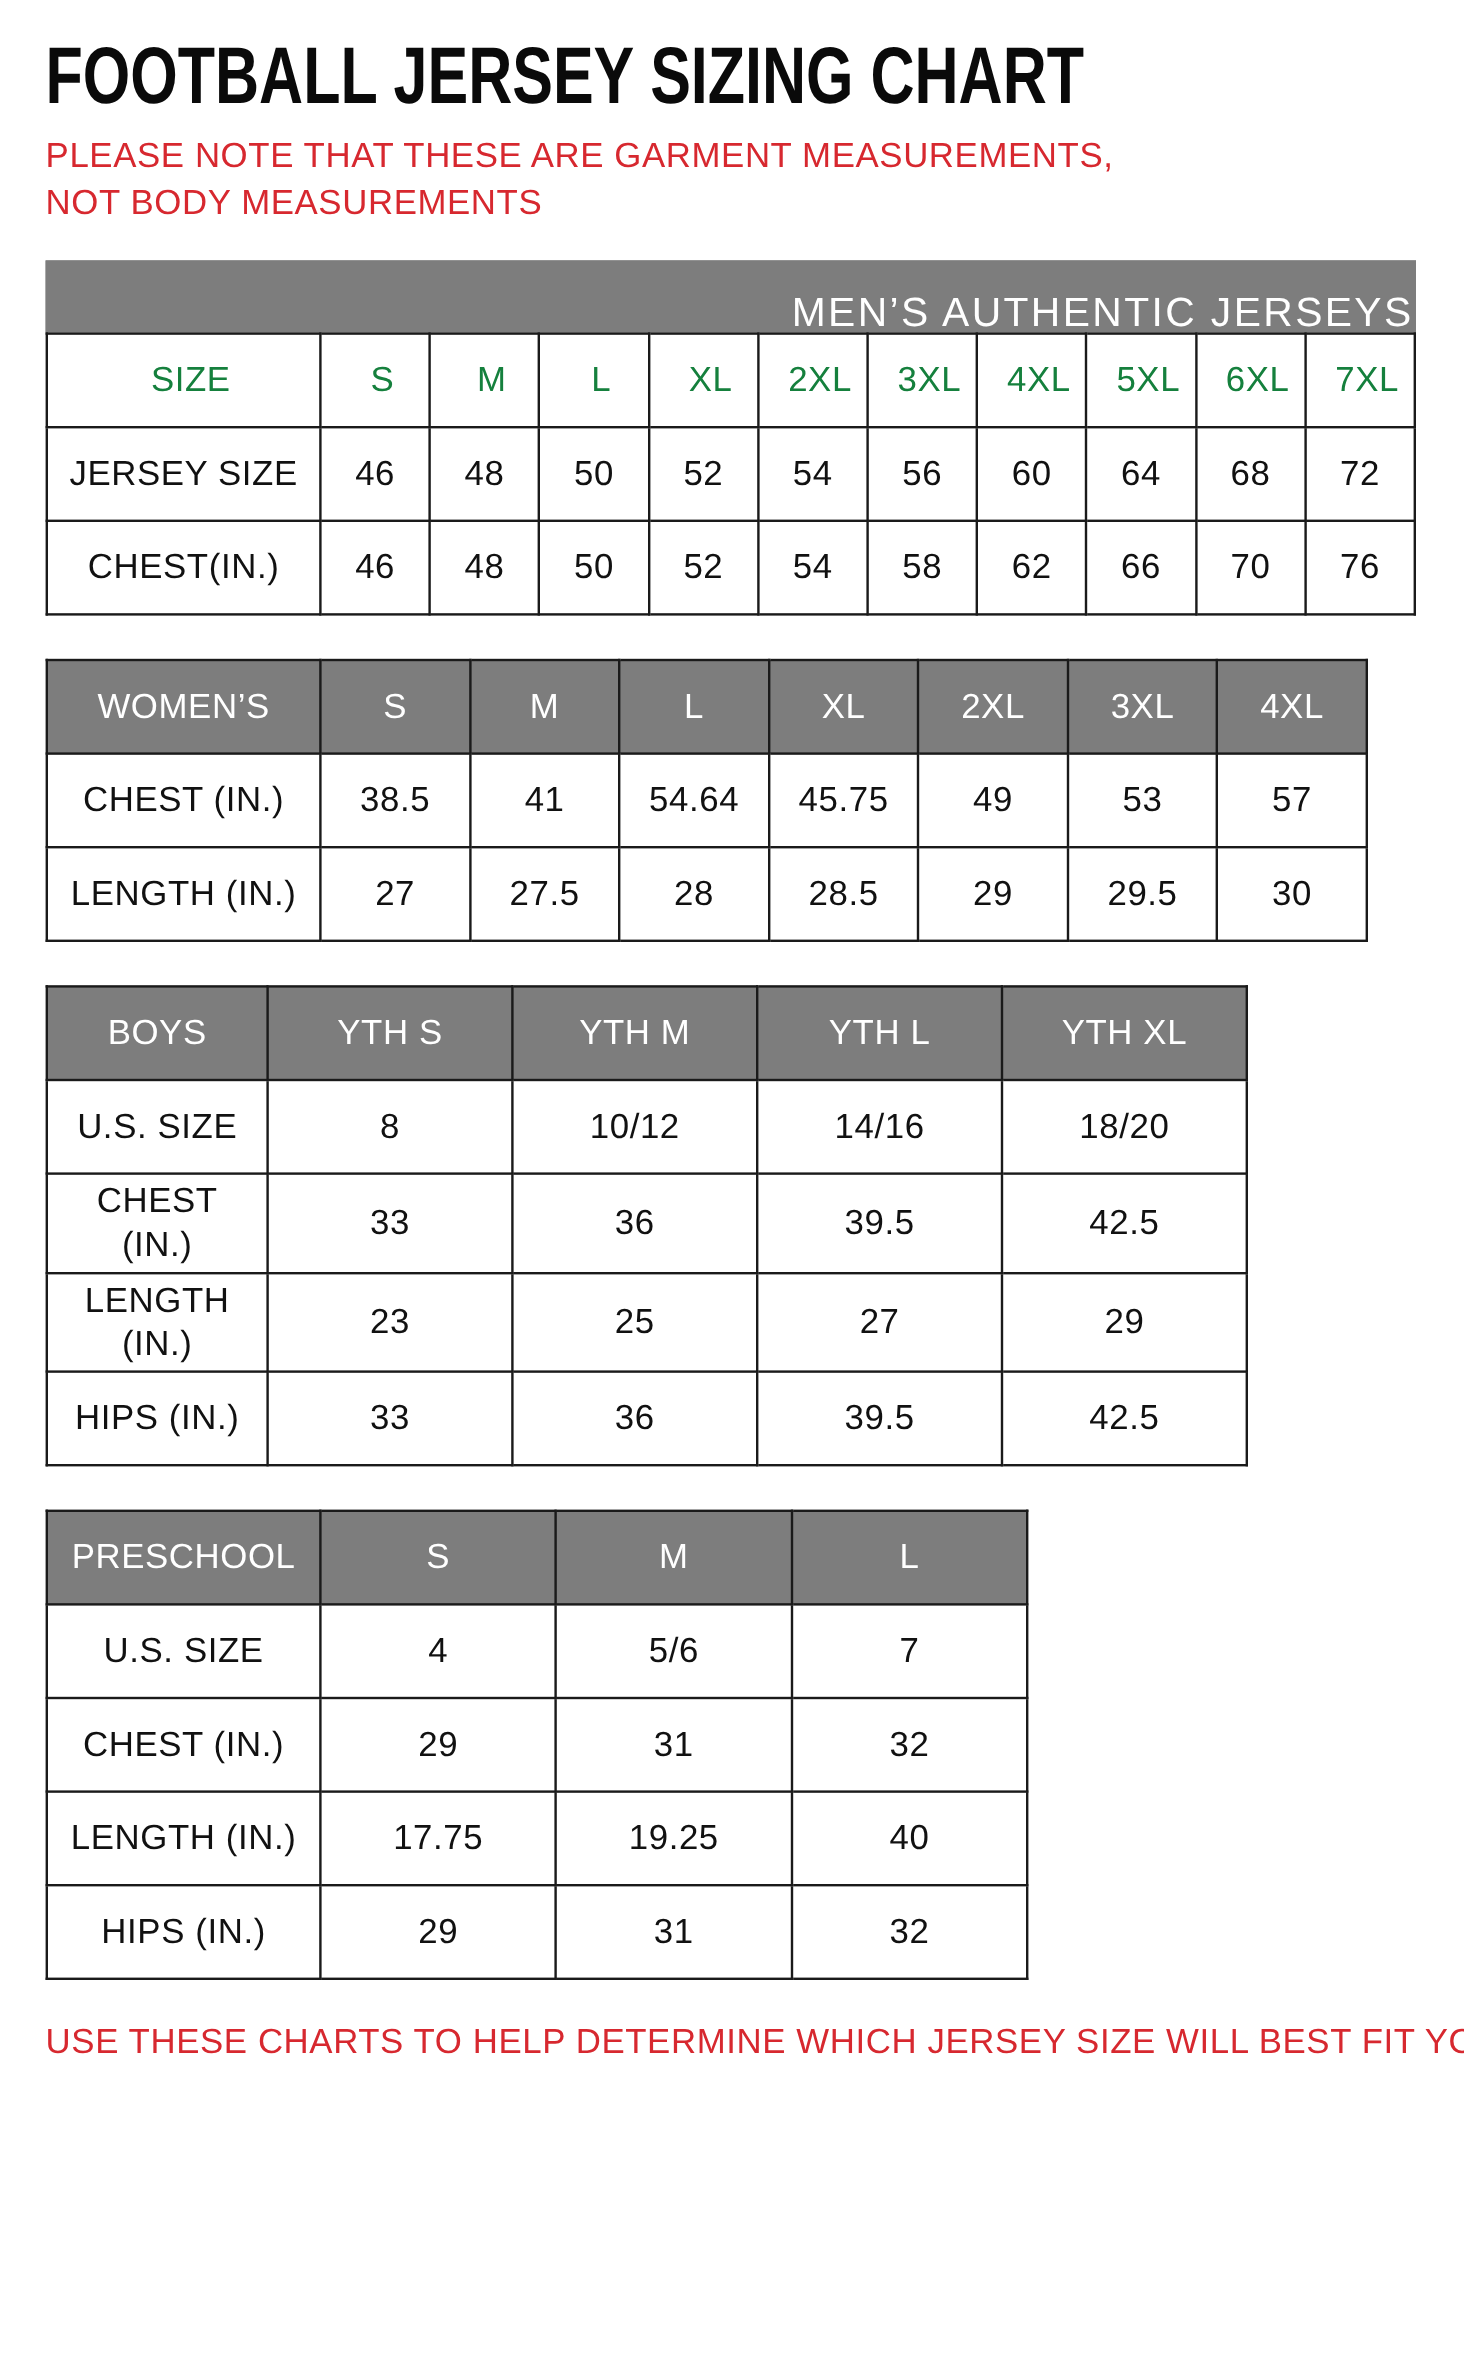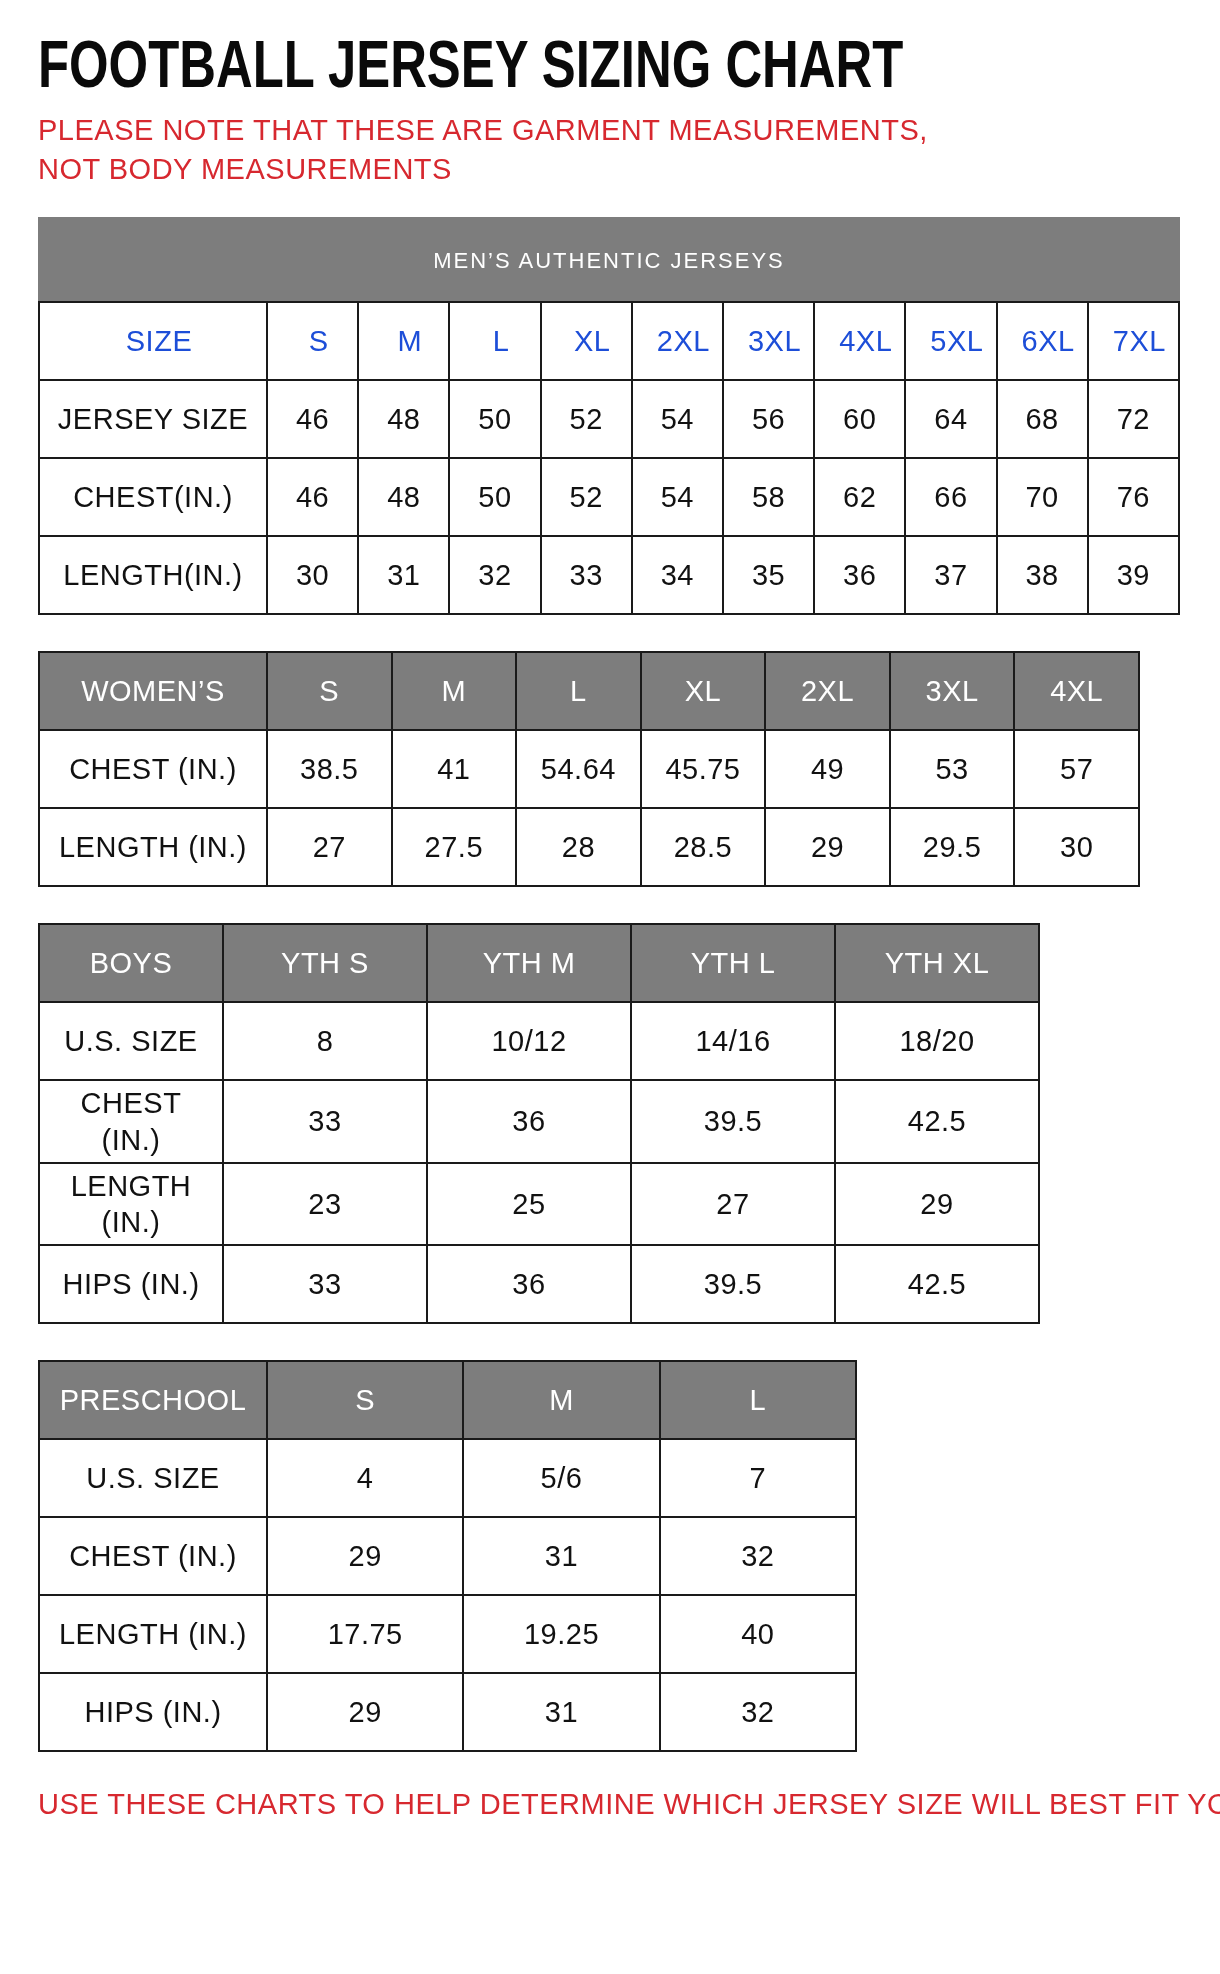--- a/index.html
+++ b/index.html
@@ -34,24 +34,24 @@
     color: var(--accent_red, #d7282f);
     font-size: 29px;
     line-height: 1.35;
     max-width: 960px;
     margin: 12px 0 28px 0;
     letter-spacing: 0.5px;
   }
   .table-banner {
     background: var(--header_gray, #7d7d7d);
     color: #ffffff;
-    text-align: center;
-    font-size: 22px;
+    text-align: right;
+    font-size: 34px;
     letter-spacing: 2px;
-    height: 84px;
+    height: 60px;
     line-height: 84px;
     border: 2px solid var(--header_gray, #7d7d7d);
   }
   table {
     border-collapse: collapse;
     table-layout: fixed;
     margin: 0 0 36px 0;
   }
   th, td {
     border: 2px solid var(--border_color, #1a1a1a);
@@ -65,21 +65,21 @@
     background: #ffffff;
     color: #111111;
     line-height: 1.25;
   }
   thead th {
     background: var(--header_gray, #7d7d7d);
     color: #ffffff;
   }
   table.plain-head thead th {
     background: #ffffff;
-    color: #1d4ed8;
+    color: #15803d;
     padding-left: 22px;
   }
   .men-w { width: 1142px; }
   table.men-w th:first-child, table.men-w td:first-child { width: 228px; }
   .women-w { width: 1102px; }
   table.women-w th:first-child, table.women-w td:first-child { width: 228px; }
   .boys-w { width: 1002px; }
   table.boys-w th:first-child, table.boys-w td:first-child { width: 184px; }
   .preschool-w { width: 819px; }
   table.preschool-w th:first-child, table.preschool-w td:first-child { width: 228px; }
@@ -140,33 +140,20 @@
             <td>48</td>
             <td>50</td>
             <td>52</td>
             <td>54</td>
             <td>58</td>
             <td>62</td>
             <td>66</td>
             <td>70</td>
             <td>76</td>
           </tr>
-          <tr>
-            <th>LENGTH(IN.)</th>
-            <td>30</td>
-            <td>31</td>
-            <td>32</td>
-            <td>33</td>
-            <td>34</td>
-            <td>35</td>
-            <td>36</td>
-            <td>37</td>
-            <td>38</td>
-            <td>39</td>
-          </tr>
         </tbody>
       </table>
   </section>
 
   <table class="women-w">
       <thead>
         <tr>
           <th>WOMEN’S</th>
           <th>S</th>
           <th>M</th>

